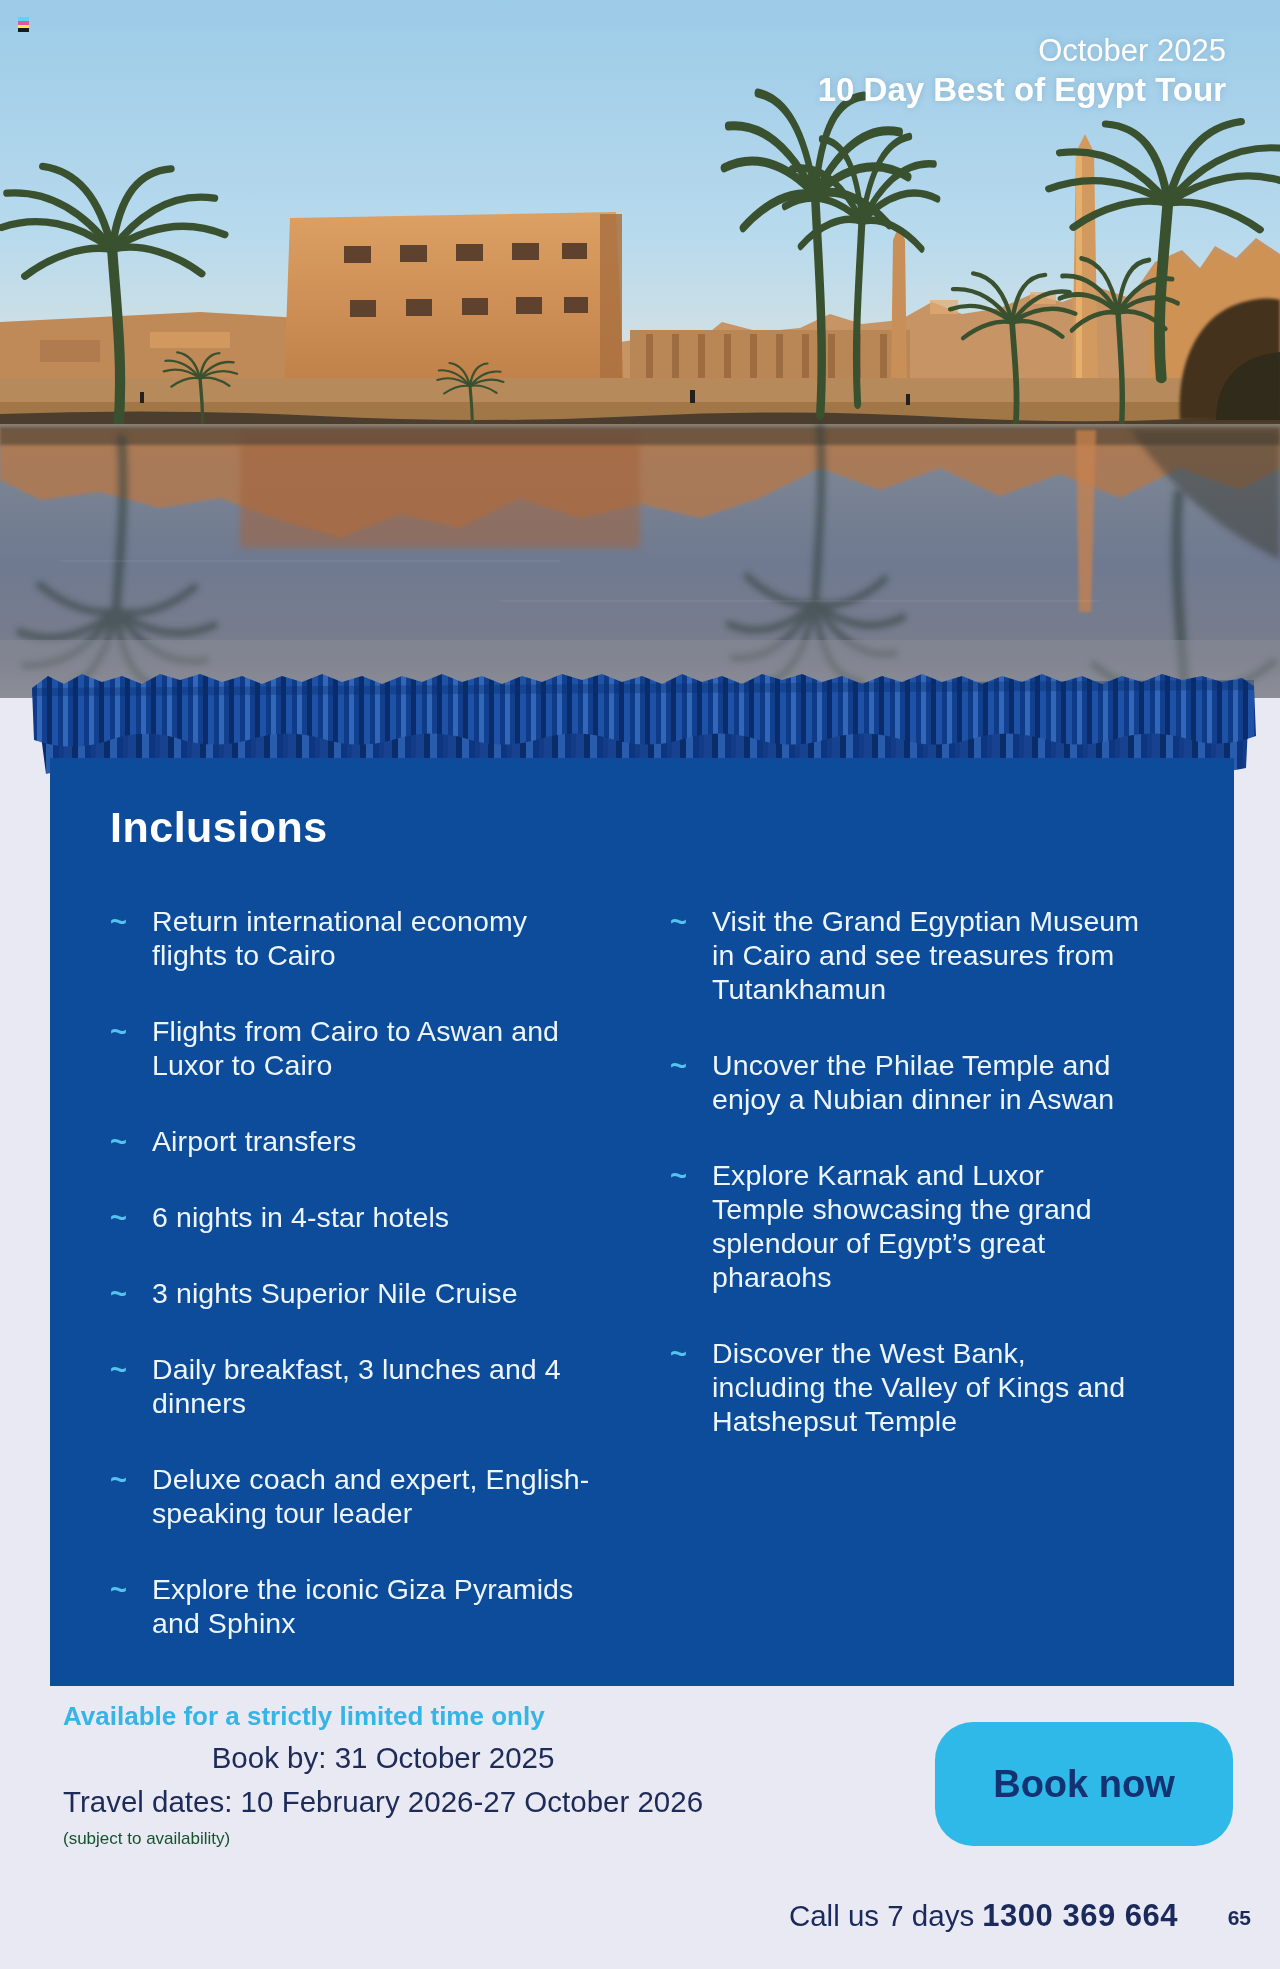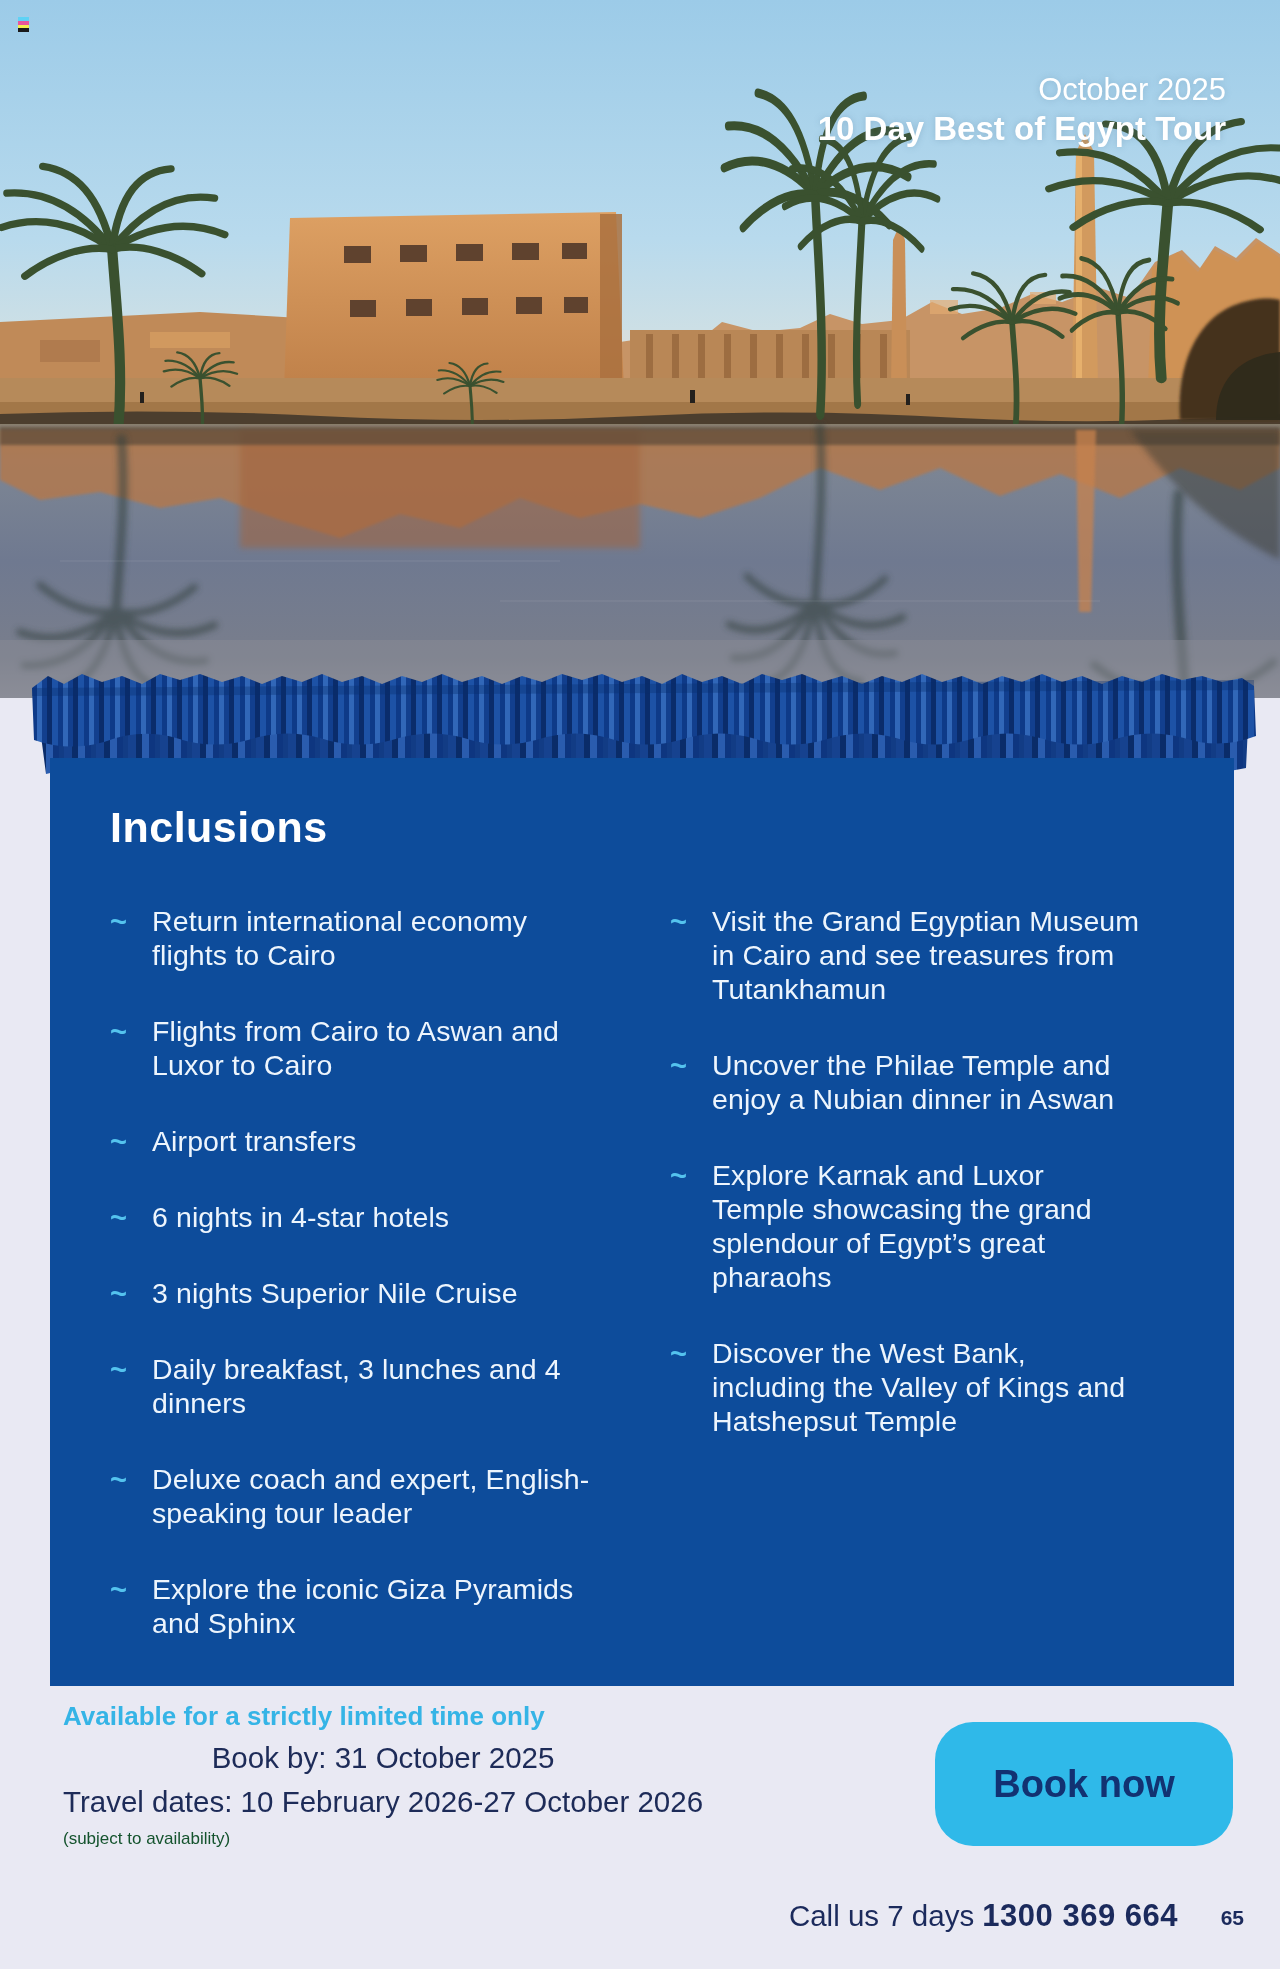--- a/index.html
+++ b/index.html
@@ -12,21 +12,20 @@
   }
   .page{position:relative;width:1280px;height:1969px;overflow:hidden;}
 
   
   .hero{position:absolute;left:0;top:0;width:1280px;height:698px;}
   .hero svg{display:block;}
 
   .hero-title{
     position:absolute;top:32px;right:54px;text-align:right;color:#fff;
     text-shadow:0 0 6px rgba(90,130,160,.35);
-    margin-top:39px;
   }
   .hero-title .issue{font-size:31px;font-weight:400;line-height:38px;}
   .hero-title .tour{font-size:33px;font-weight:700;line-height:40px;}
 
   
   .regmark{position:absolute;left:18px;top:17px;width:11px;height:15px;display:flex;flex-direction:column;}
   .regmark span{flex:1;}
 
   
   .fringe{position:absolute;left:0;top:664px;width:1280px;height:130px;}
@@ -74,21 +73,21 @@
     background:#2fb9e9;border:none;border-radius:38px;
     color:#123272;font-family:"Liberation Sans",sans-serif;
     font-size:38px;font-weight:700;cursor:pointer;text-align:center;
   }
   .call-line{
     position:absolute;top:1898px;right:102px;
     color:#1b2a5c;font-size:29.5px;font-weight:400;white-space:nowrap;
   }
   .call-line b{font-size:31px;font-weight:700;letter-spacing:.5px;}
   .page-num{
-    position:absolute;top:1906px;right:36px;
+    position:absolute;top:1906px;right:29px;
     color:#1b2a5c;font-size:21px;font-weight:700;
   }
 </style>
 </head>
 <body>
 
 <div class="page">
 
   <div class="hero">
     <svg width="1280" height="698" viewBox="0 0 1280 698" preserveAspectRatio="none">

